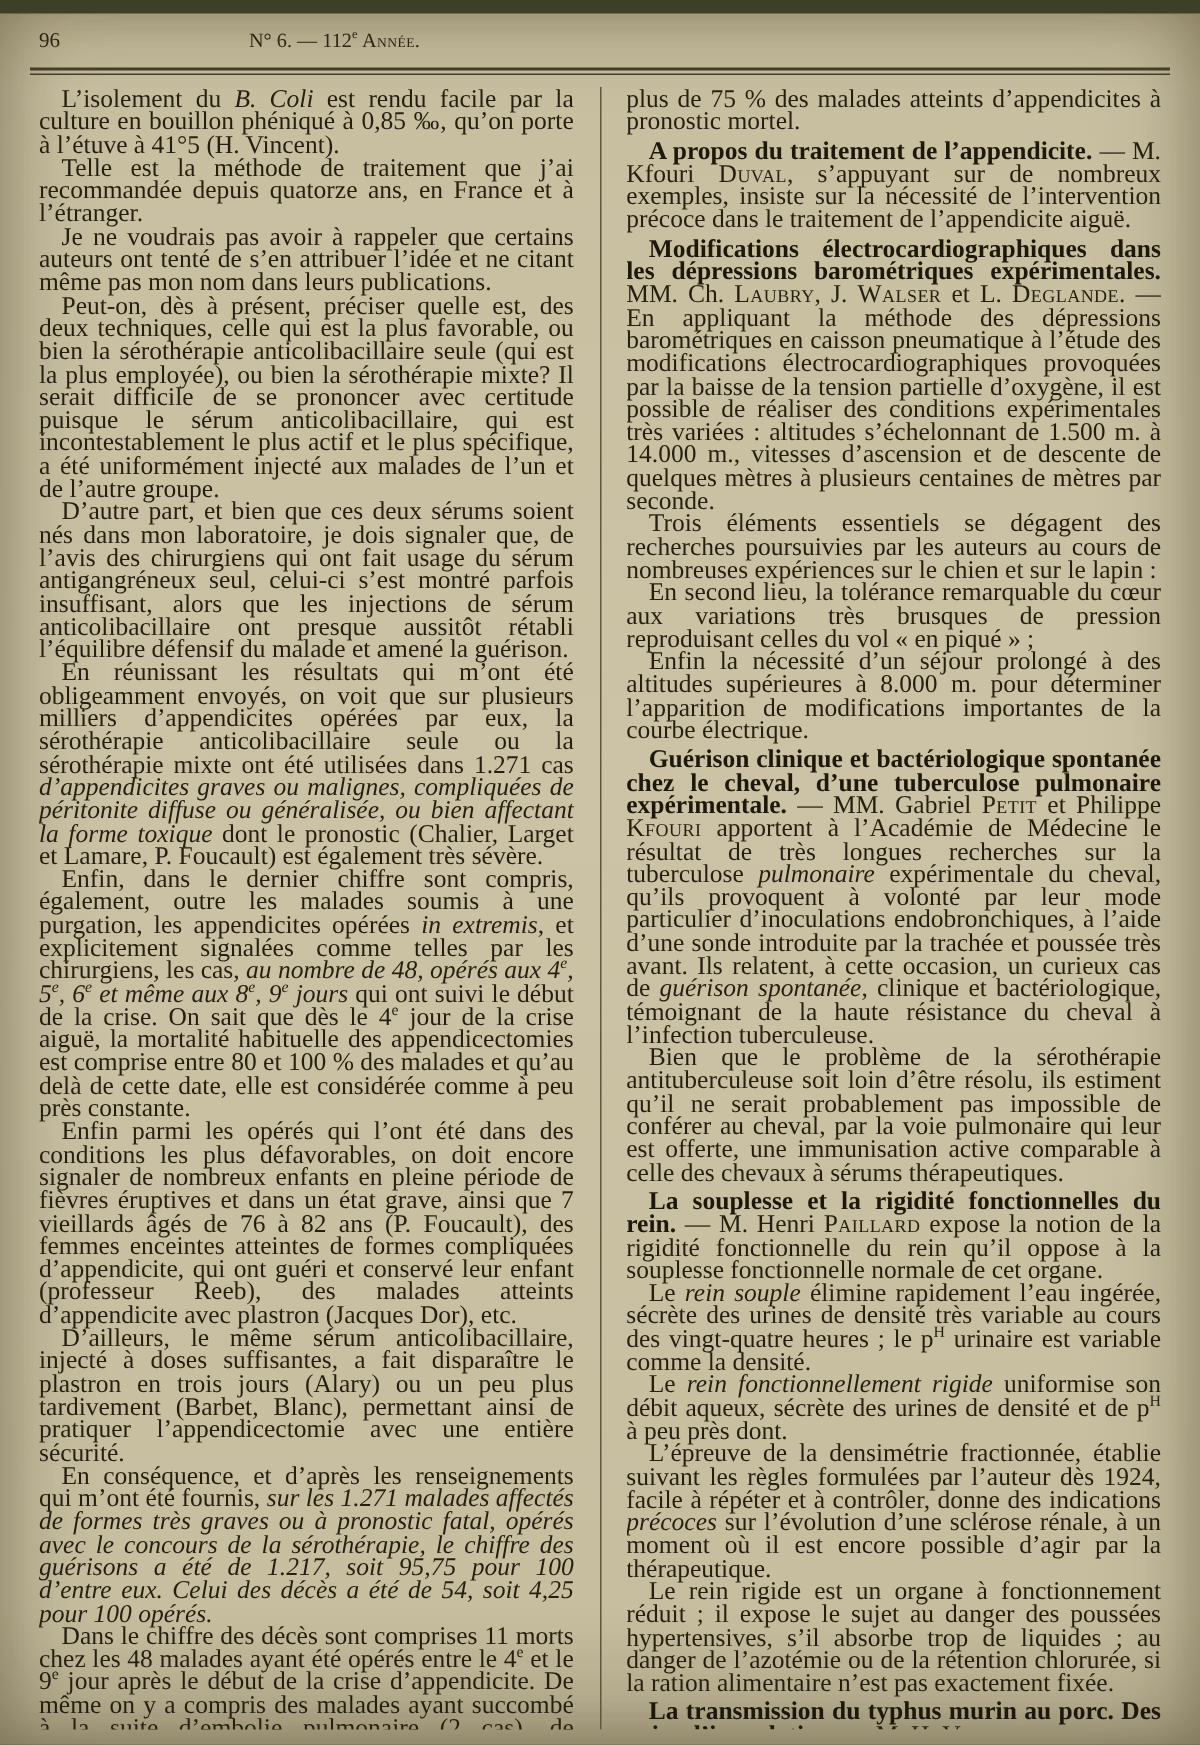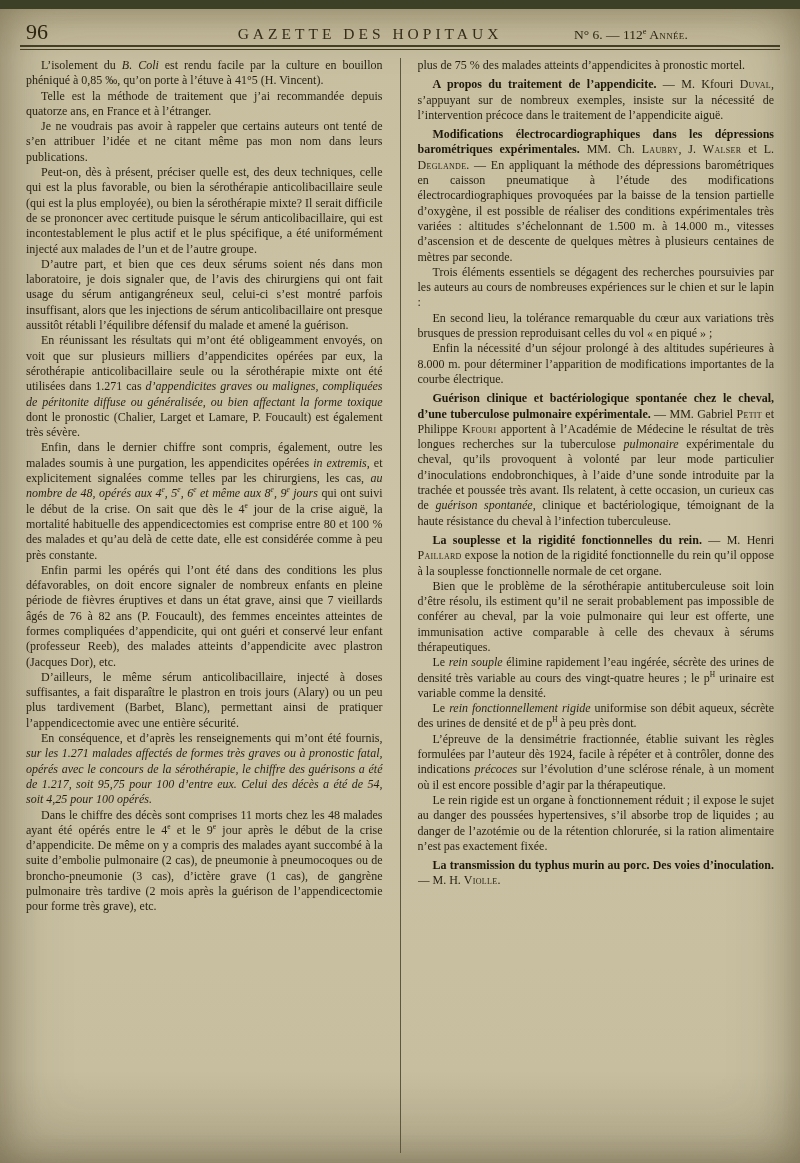--- a/index.html
+++ b/index.html
@@ -13,34 +13,34 @@
     position:relative; width:800px; height:1163px;
     background:linear-gradient(180deg,#b9b08f 0%,#c8bfa1 5%,#ccc3a6 45%,#c7bea0 92%,#b3aa8c 100%);
     box-shadow:inset 0 0 70px rgba(58,48,20,.28), inset 12px 0 30px rgba(58,48,20,.15), inset -12px 0 30px rgba(58,48,20,.15);
     color:#261f10;
   }
   .top-band { position:absolute; top:0; left:0; width:100%; height:9px; background:#3c4027; }
   .masthead {
     position:absolute; top:19px; left:0; width:100%;
     padding:0 26px; display:flex; align-items:baseline;
   }
-  .page-number { width:140px; font-size:22px; color:#2c2512;font-family:Liberation Serif, serif; }
+  .page-number { width:140px; font-size:14px; color:#2c2512;font-family:Liberation Serif, serif; }
   .journal-title { flex:1; text-align:center; font-size:15.5px; letter-spacing:4px; color:#342b19; white-space:nowrap; }
   .issue-label { width:200px; font-size:13.5px; color:#2c2512; white-space:nowrap; }
   .double-rule {
     position:absolute; top:45px; left:20px; right:20px; height:5px;
     border-top:2.5px solid #453e27; border-bottom:1px solid #453e27;
   }
   .columns {
     position:absolute; top:58px; left:26px; right:26px; bottom:10px;
     display:flex; overflow:hidden;
   }
   .column {
     flex:1; min-width:0;
-    font-size:12px; line-height:15.3px;
+    font-size:17px; line-height:15.3px;
     text-align:justify; text-justify:inter-word;
     color:#261f10;
     overflow:hidden;
   }
   .column-divider { width:1px; background:#5d5740; margin:0 17px; }
   p.para { margin:0; }
   p.para.indent { text-indent:15px; }
   p.para.space-before { margin-top:4px; }
   .seg-i { font-style:italic; }
   .seg-b { font-weight:bold; color:#1e180a; }
@@ -48,21 +48,20 @@
   .seg-sup { font-size:.62em; vertical-align:super; line-height:0; }
 </style>
 </head>
 <body>
 
 <div class="page">
   <div class="top-band"></div>
 
   <header class="masthead">
     <span class="page-number">96</span>
-    <span class="journal-title">GAZETTE DES HOPITAUX</span>
     <span class="issue-label"><span>N° 6. — 112</span><span class="seg-sup">e</span><span class="seg-sc"> Année.</span></span>
   </header>
 
   <div class="double-rule"></div>
 
   <main class="columns">
     <section class="column" id="col-left">
         <p class="para indent"><span>L’isolement du </span><span class="seg-i">B. Coli</span><span> est rendu facile par la culture en bouillon phéniqué à 0,85 ‰, qu’on porte à l’étuve à 41°5 (H. Vincent).</span></p>
         <p class="para indent"><span>Telle est la méthode de traitement que j’ai recommandée depuis quatorze ans, en France et à l’étranger.</span></p>
         <p class="para indent"><span>Je ne voudrais pas avoir à rappeler que certains auteurs ont tenté de s’en attribuer l’idée et ne citant même pas mon nom dans leurs publications.</span></p>
@@ -77,22 +76,22 @@
       </section>
     <div class="column-divider"></div>
     <section class="column" id="col-right">
         <p class="para"><span>plus de 75 % des malades atteints d’appendicites à pronostic mortel.</span></p>
         <p class="para indent space-before"><span class="seg-b">A propos du traitement de l’appendicite.</span><span> — M. Kfouri </span><span class="seg-sc">Duval</span><span>, s’appuyant sur de nombreux exemples, insiste sur la nécessité de l’intervention précoce dans le traitement de l’appendicite aiguë.</span></p>
         <p class="para indent space-before"><span class="seg-b">Modifications électrocardiographiques dans les dépressions barométriques expérimentales.</span><span> MM. Ch. </span><span class="seg-sc">Laubry</span><span>, J. </span><span class="seg-sc">Walser</span><span> et L. </span><span class="seg-sc">Deglande</span><span>. — En appliquant la méthode des dépressions barométriques en caisson pneumatique à l’étude des modifications électrocardiographiques provoquées par la baisse de la tension partielle d’oxygène, il est possible de réaliser des conditions expérimentales très variées : altitudes s’échelonnant de 1.500 m. à 14.000 m., vitesses d’ascension et de descente de quelques mètres à plusieurs centaines de mètres par seconde.</span></p>
         <p class="para indent"><span>Trois éléments essentiels se dégagent des recherches poursuivies par les auteurs au cours de nombreuses expériences sur le chien et sur le lapin :</span></p>
         <p class="para indent"><span>En second lieu, la tolérance remarquable du cœur aux variations très brusques de pression reproduisant celles du vol « en piqué » ;</span></p>
         <p class="para indent"><span>Enfin la nécessité d’un séjour prolongé à des altitudes supérieures à 8.000 m. pour déterminer l’apparition de modifications importantes de la courbe électrique.</span></p>
         <p class="para indent space-before"><span class="seg-b">Guérison clinique et bactériologique spontanée chez le cheval, d’une tuberculose pulmonaire expérimentale.</span><span> — MM. Gabriel </span><span class="seg-sc">Petit</span><span> et Philippe </span><span class="seg-sc">Kfouri</span><span> apportent à l’Académie de Médecine le résultat de très longues recherches sur la tuberculose </span><span class="seg-i">pulmonaire</span><span> expérimentale du cheval, qu’ils provoquent à volonté par leur mode particulier d’inoculations endobronchiques, à l’aide d’une sonde introduite par la trachée et poussée très avant. Ils relatent, à cette occasion, un curieux cas de </span><span class="seg-i">guérison spontanée</span><span>, clinique et bactériologique, témoignant de la haute résistance du cheval à l’infection tuberculeuse.</span></p>
+        <p class="para indent"><span>Bien que le problème de la sérothérapie antituberculeuse soit loin d’être résolu, ils estiment qu’il ne serait probablement pas impossible de conférer au cheval, par la voie pulmonaire qui leur est offerte, une immunisation active comparable à celle des chevaux à sérums thérapeutiques.</span></p>
         <p class="para indent space-before"><span class="seg-b">La souplesse et la rigidité fonctionnelles du rein.</span><span> — M. Henri </span><span class="seg-sc">Paillard</span><span> expose la notion de la rigidité fonctionnelle du rein qu’il oppose à la souplesse fonctionnelle normale de cet organe.</span></p>
-        <p class="para indent"><span>Bien que le problème de la sérothérapie antituberculeuse soit loin d’être résolu, ils estiment qu’il ne serait probablement pas impossible de conférer au cheval, par la voie pulmonaire qui leur est offerte, une immunisation active comparable à celle des chevaux à sérums thérapeutiques.</span></p>
         <p class="para indent"><span>Le </span><span class="seg-i">rein souple</span><span> élimine rapidement l’eau ingérée, sécrète des urines de densité très variable au cours des vingt-quatre heures ; le p</span><span class="seg-sup">H</span><span> urinaire est variable comme la densité.</span></p>
         <p class="para indent"><span>Le </span><span class="seg-i">rein fonctionnellement rigide</span><span> uniformise son débit aqueux, sécrète des urines de densité et de p</span><span class="seg-sup">H</span><span> à peu près dont.</span></p>
         <p class="para indent"><span>L’épreuve de la densimétrie fractionnée, établie suivant les règles formulées par l’auteur dès 1924, facile à répéter et à contrôler, donne des indications </span><span class="seg-i">précoces</span><span> sur l’évolution d’une sclérose rénale, à un moment où il est encore possible d’agir par la thérapeutique.</span></p>
         <p class="para indent"><span>Le rein rigide est un organe à fonctionnement réduit ; il expose le sujet au danger des poussées hypertensives, s’il absorbe trop de liquides ; au danger de l’azotémie ou de la rétention chlorurée, si la ration alimentaire n’est pas exactement fixée.</span></p>
         <p class="para indent space-before"><span class="seg-b">La transmission du typhus murin au porc. Des voies d’inoculation.</span><span> — M. H. </span><span class="seg-sc">Violle</span><span>.</span></p>
       </section>
   </main>
 </div>
 
 </body></html>

